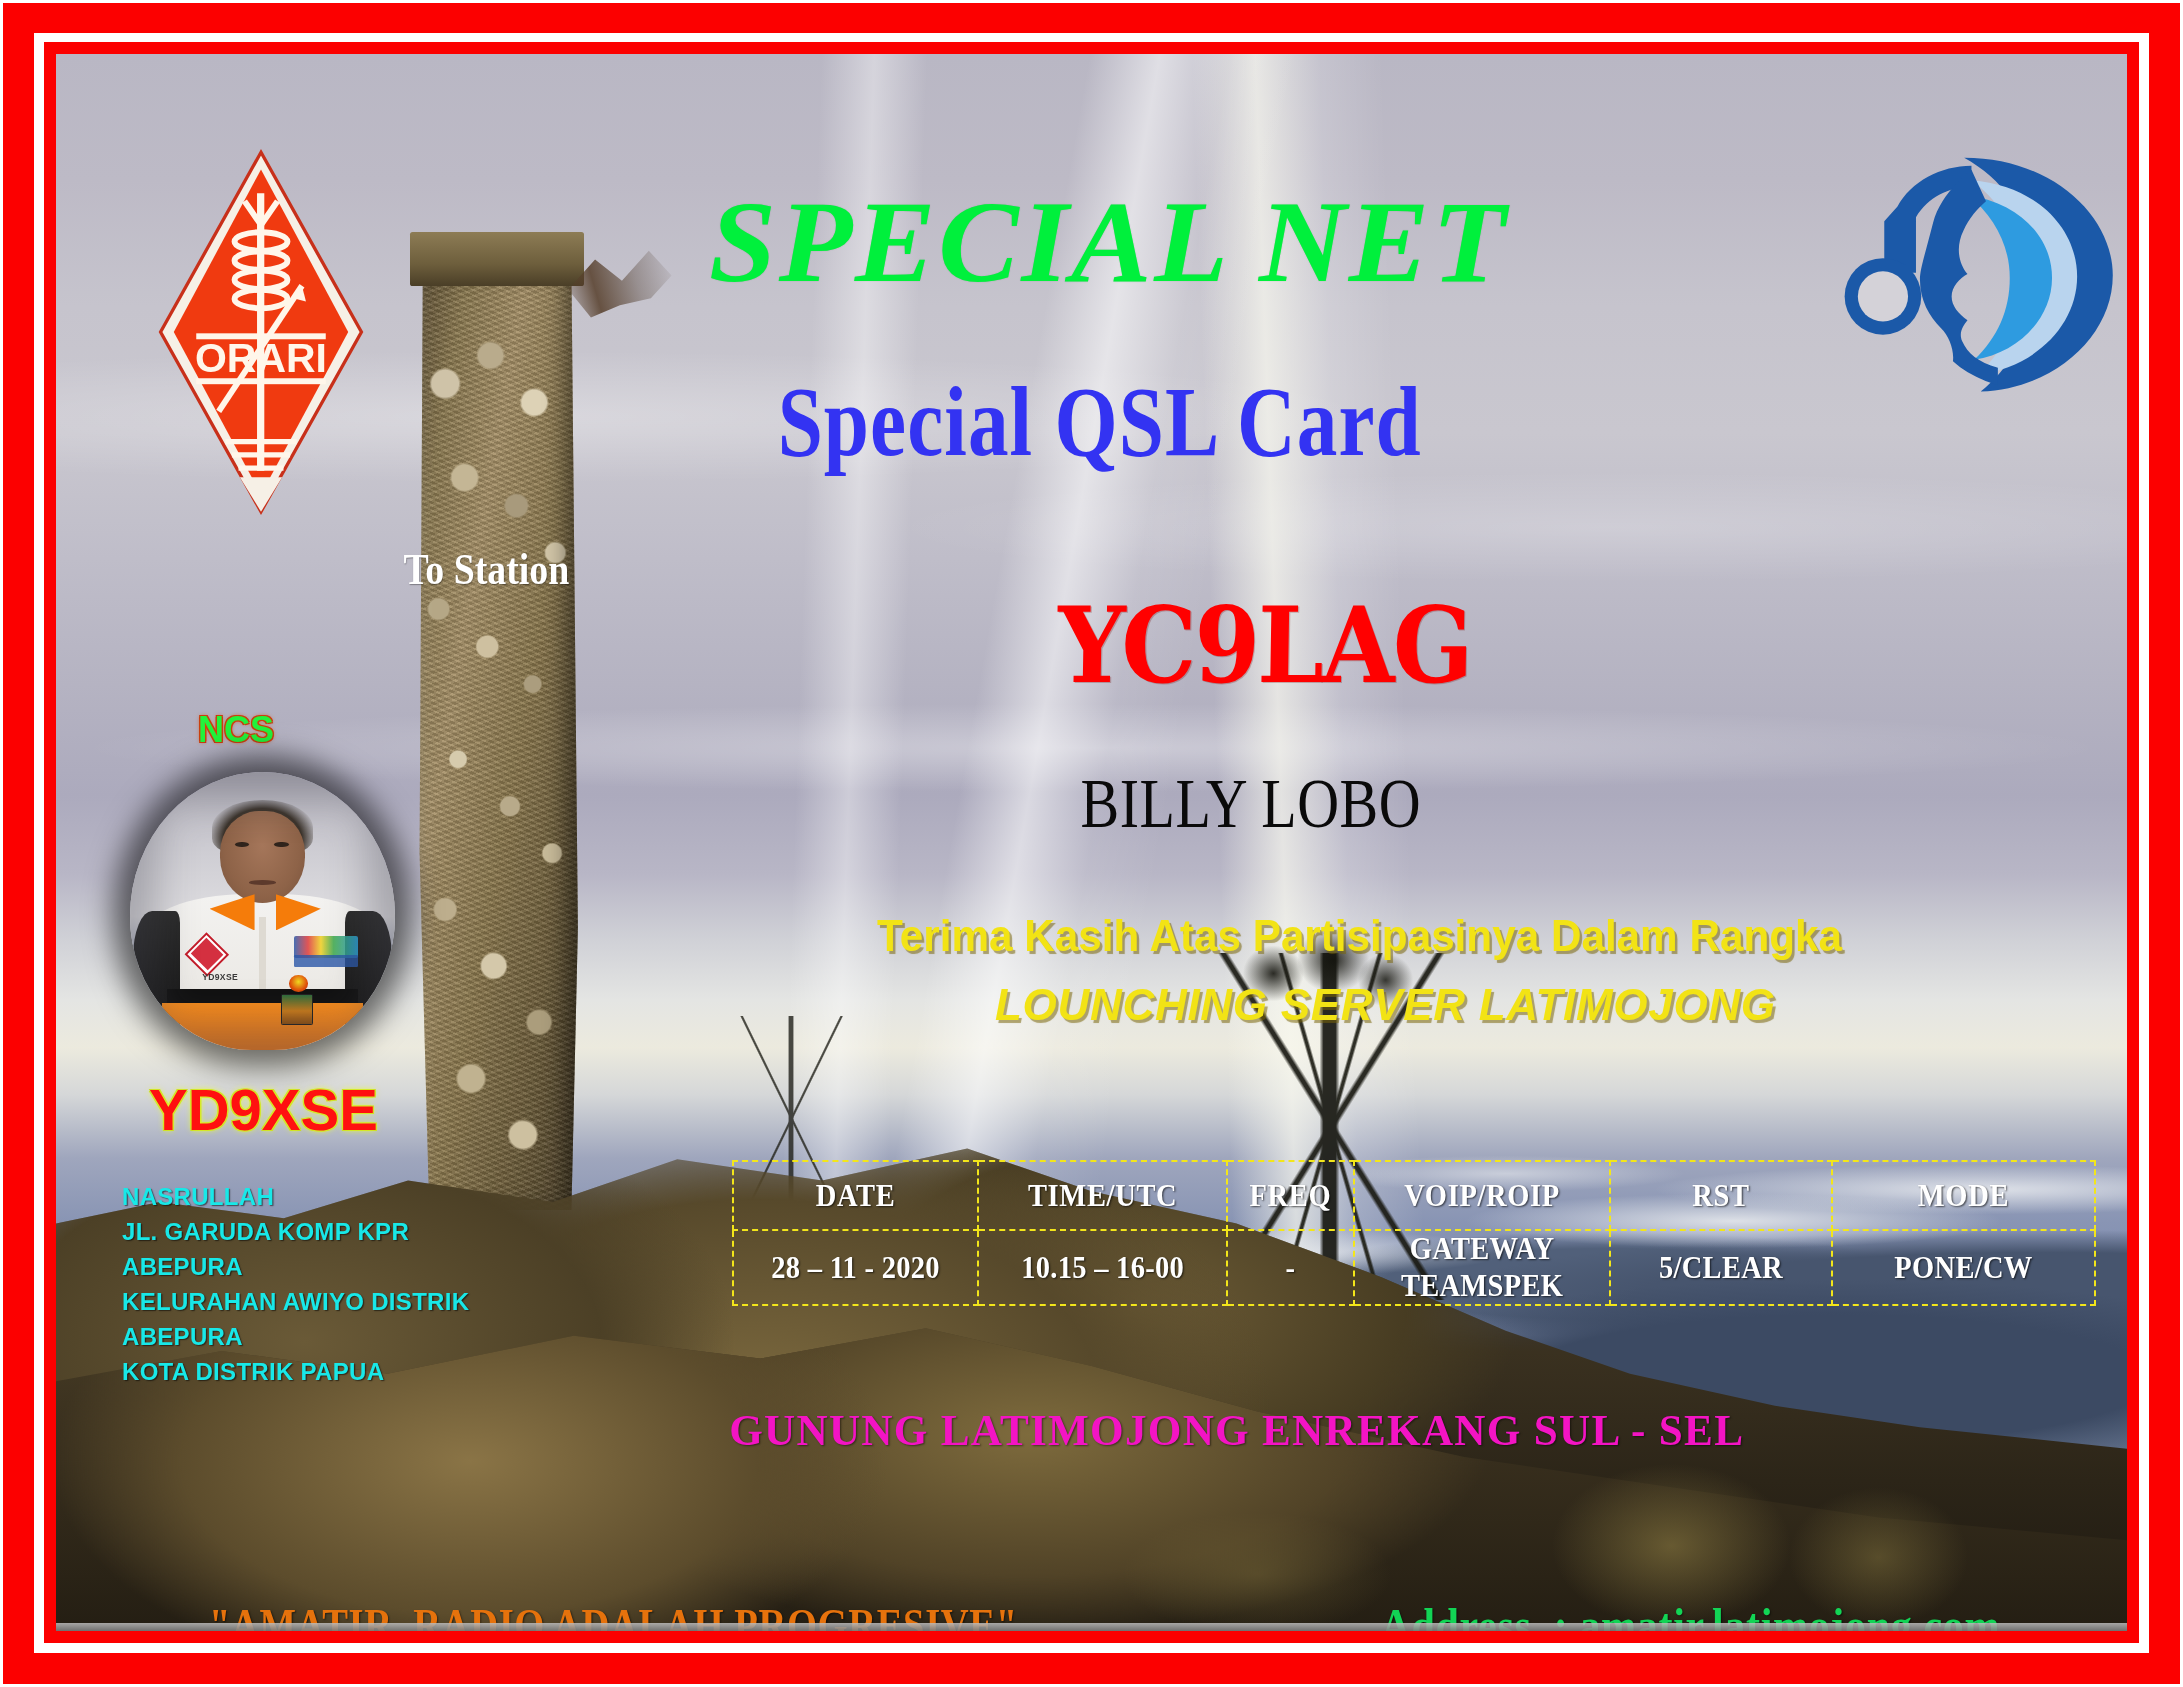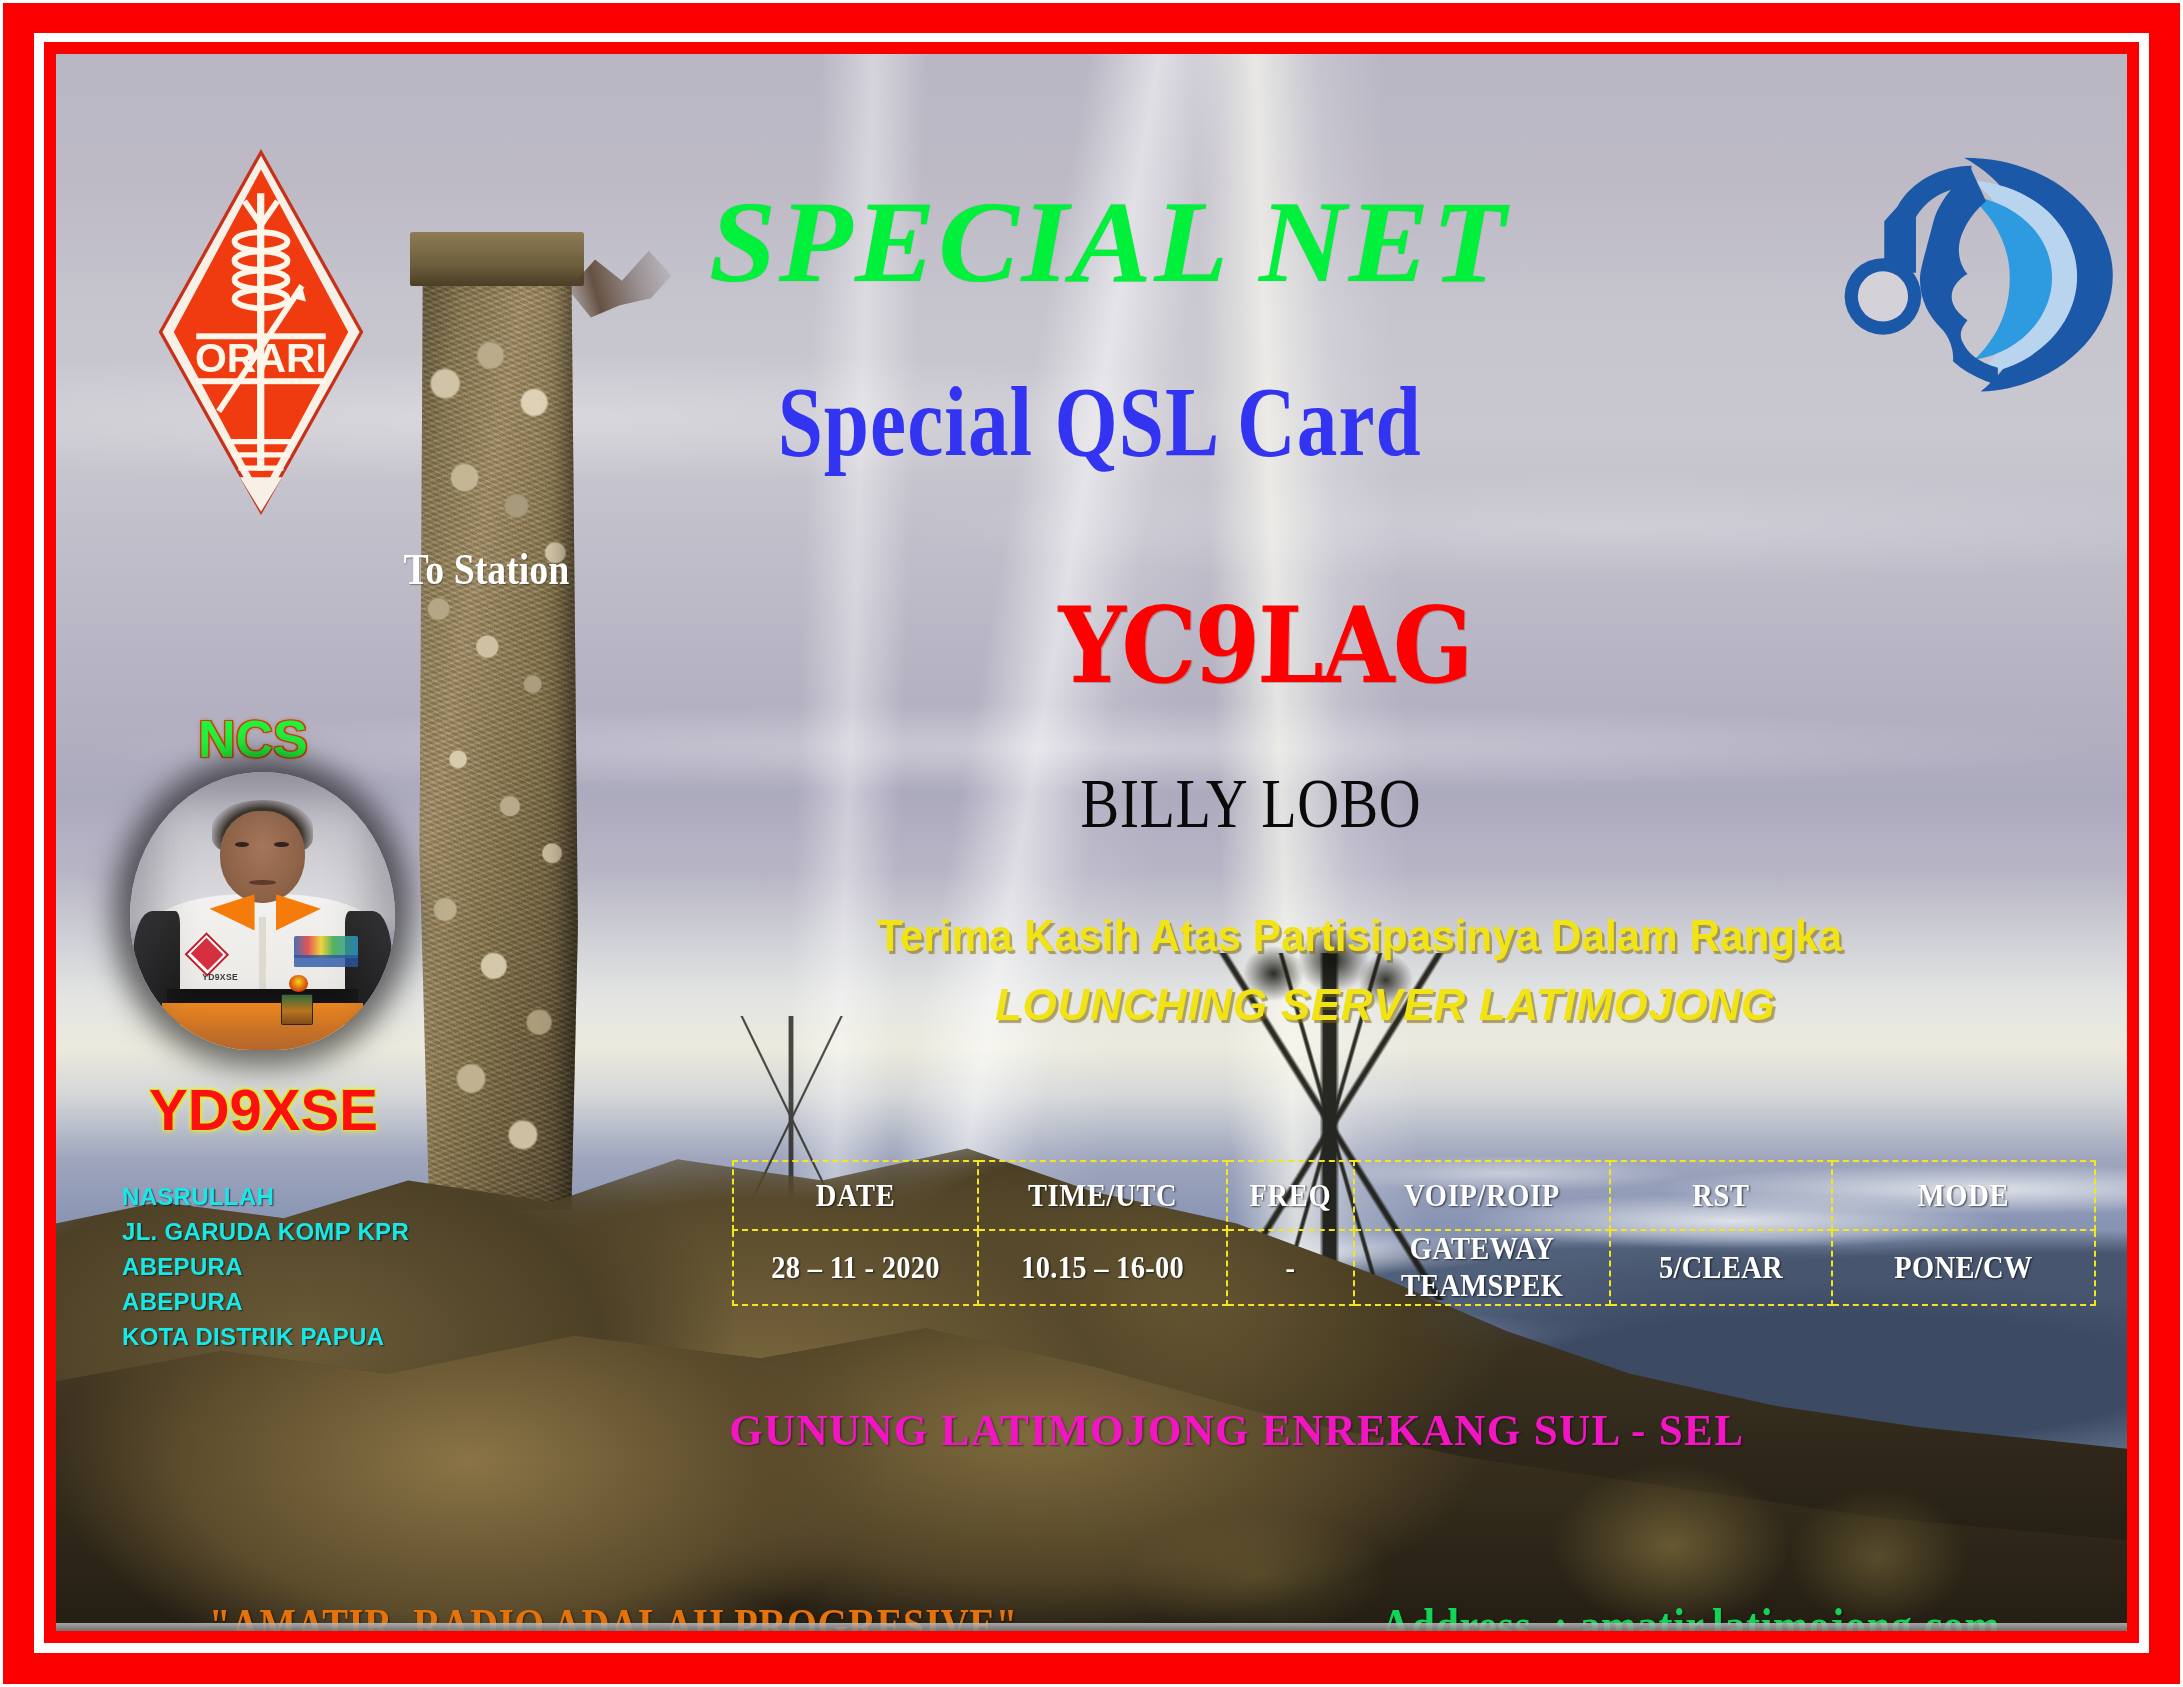--- a/index.html
+++ b/index.html
@@ -234,21 +234,21 @@
     font-family:"Liberation Sans", sans-serif;
     font-weight:bold;
     text-shadow:2.6px 2.6px 0.7px rgba(120,100,10,.55);
   }
   #t-thanks1 { left:801px; top:857px; font-size:44px; transform:scaleX(.96); }
   #t-thanks2 { left:939px; top:926px; font-size:44px; font-style:italic; transform:scaleX(1.0); letter-spacing:0.7px; }
   #t-thanks3 { left:996px; top:996px; font-size:45px; letter-spacing:1.3px; }
 
   #t-ncs {
     left:142px; top:655px;
-    font-size:52px; font-weight:bold;
+    font-size:36px; font-weight:bold;
     color:#22F23C;
     font-family:"Liberation Sans", sans-serif;
     text-shadow: 0 0 4px #d84a10, 1.3px 1.3px 0 #c43a0c, -1.3px -1.3px 0 #c43a0c, 1.3px -1.3px 0 #c43a0c, -1.3px 1.3px 0 #c43a0c;
   }
   #t-yd9xse {
     left:93px; top:1022px;
     font-size:58px; font-weight:bold;
     color:#FF1010;
     font-family:"Liberation Sans", sans-serif;
     text-shadow: 0 0 6.6px #e8ff30, 1.3px 1.3px 0 #c8d820, -1.3px -1.3px 0 #c8d820, 1.3px -1.3px 0 #c8d820, -1.3px 1.3px 0 #c8d820;
@@ -502,20 +502,21 @@
       <div class="p-id"></div>
       <div class="p-vig"></div>
     </div>
 
     <div class="txt" id="t-yd9xse">YD9XSE</div>
 
     <div id="addr">
       <div>NASRULLAH</div>
       <div>JL. GARUDA KOMP KPR</div>
       <div>ABEPURA</div>
+      <div>KELURAHAN AWIYO DISTRIK</div>
       <div>ABEPURA</div>
       <div>KOTA DISTRIK PAPUA</div>
     </div>
 
     <table id="logtable">
       <thead>
         <tr>
           <th class="c-date">DATE</th>
           <th class="c-time">TIME/UTC</th>
           <th class="c-freq">FREQ</th>

